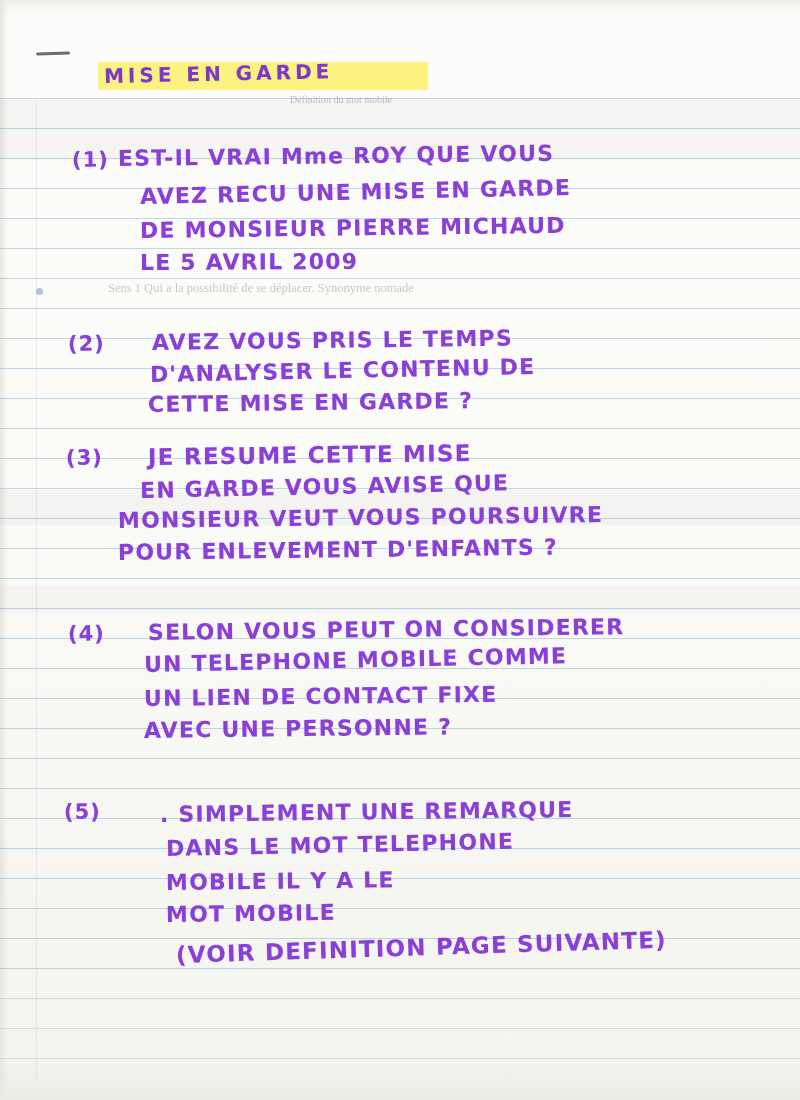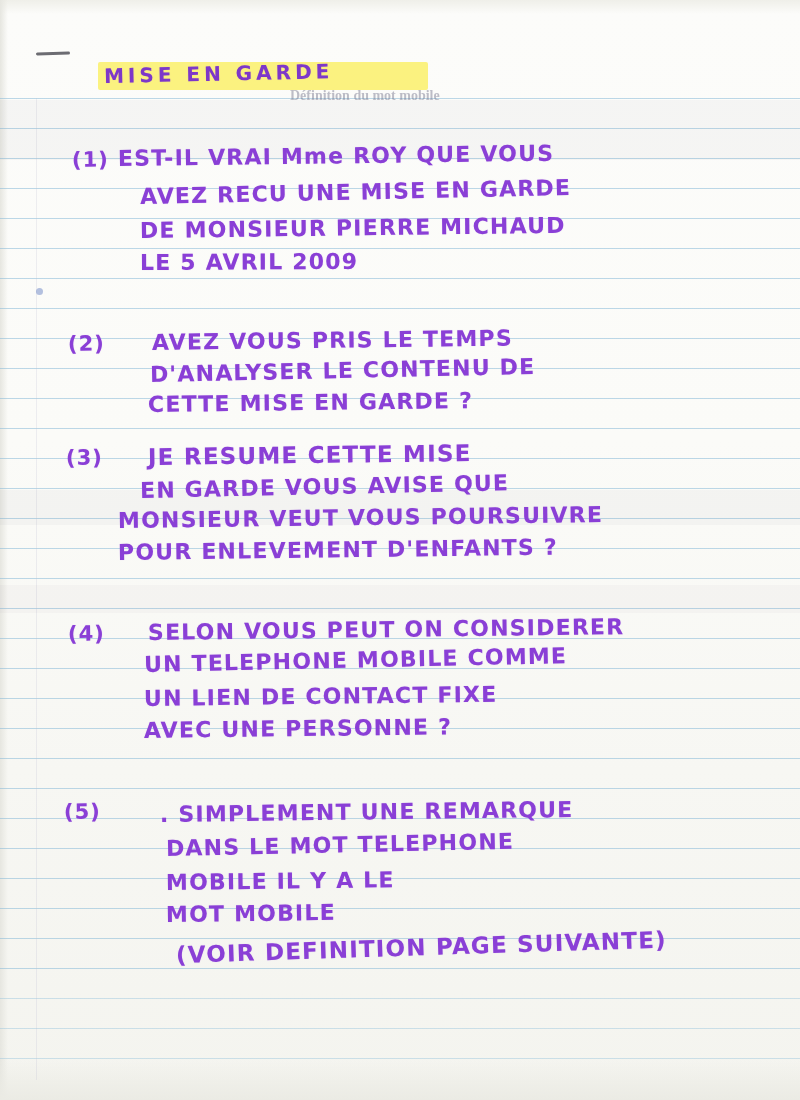--- a/index.html
+++ b/index.html
@@ -90,23 +90,23 @@
   .band-c { top: 585px; height: 28px; background: rgba(120,110,140,0.04); }
 
   
   .ghost {
     position: absolute;
     color: rgba(120,120,140,0.40);
     font-family: "Liberation Serif", serif;
     white-space: nowrap;
   }
   .ghost-title {
-    left: 290px; top: 88px;
-    font-size: 14px;
-    font-weight: bold;
+    left: 290px; top: 94px;
+    font-size: 10px;
+    font-weight: normal;
     color: rgba(110,110,135,0.45);
   }
   .ghost-url {
     left: 122px; top: 138px;
     font-size: 11.5px;
     color: rgba(120,120,175,0.42);
   }
   .ghost-sens {
     left: 108px; top: 281px;
     font-size: 12.5px;
@@ -177,20 +177,21 @@
   <div class="rules"></div>
   <div class="rules-bottom"></div>
   <div class="margin-rule"></div>
 
   <div class="band band-a"></div>
   <div class="band band-b"></div>
   <div class="band band-c"></div>
 
   <div class="ghost ghost-title">Définition du mot mobile</div>
   <div class="ghost-bullet"></div>
+  <div class="ghost ghost-sens">Sens 1 Qui a la possibilité de se déplacer. Synonyme nomade</div>
 
   <div class="pencil-dash"></div>
   <div class="highlight"></div>
 
   <div class="hw title tilt1" style="left:104px; top:64px;">MISE  EN  GARDE</div>
 
   <div class="hw num tilt2" style="left:72px; top:148px;">(1)</div>
   <div class="hw l1 tilt2" style="left:118px; top:146px;">EST-IL  VRAI  Mme ROY  QUE VOUS</div>
   <div class="hw l1 tilt1" style="left:140px; top:184px;">AVEZ  RECU  UNE   MISE  EN  GARDE</div>
   <div class="hw l1 tilt2" style="left:140px; top:218px;">DE  MONSIEUR  PIERRE   MICHAUD</div>

